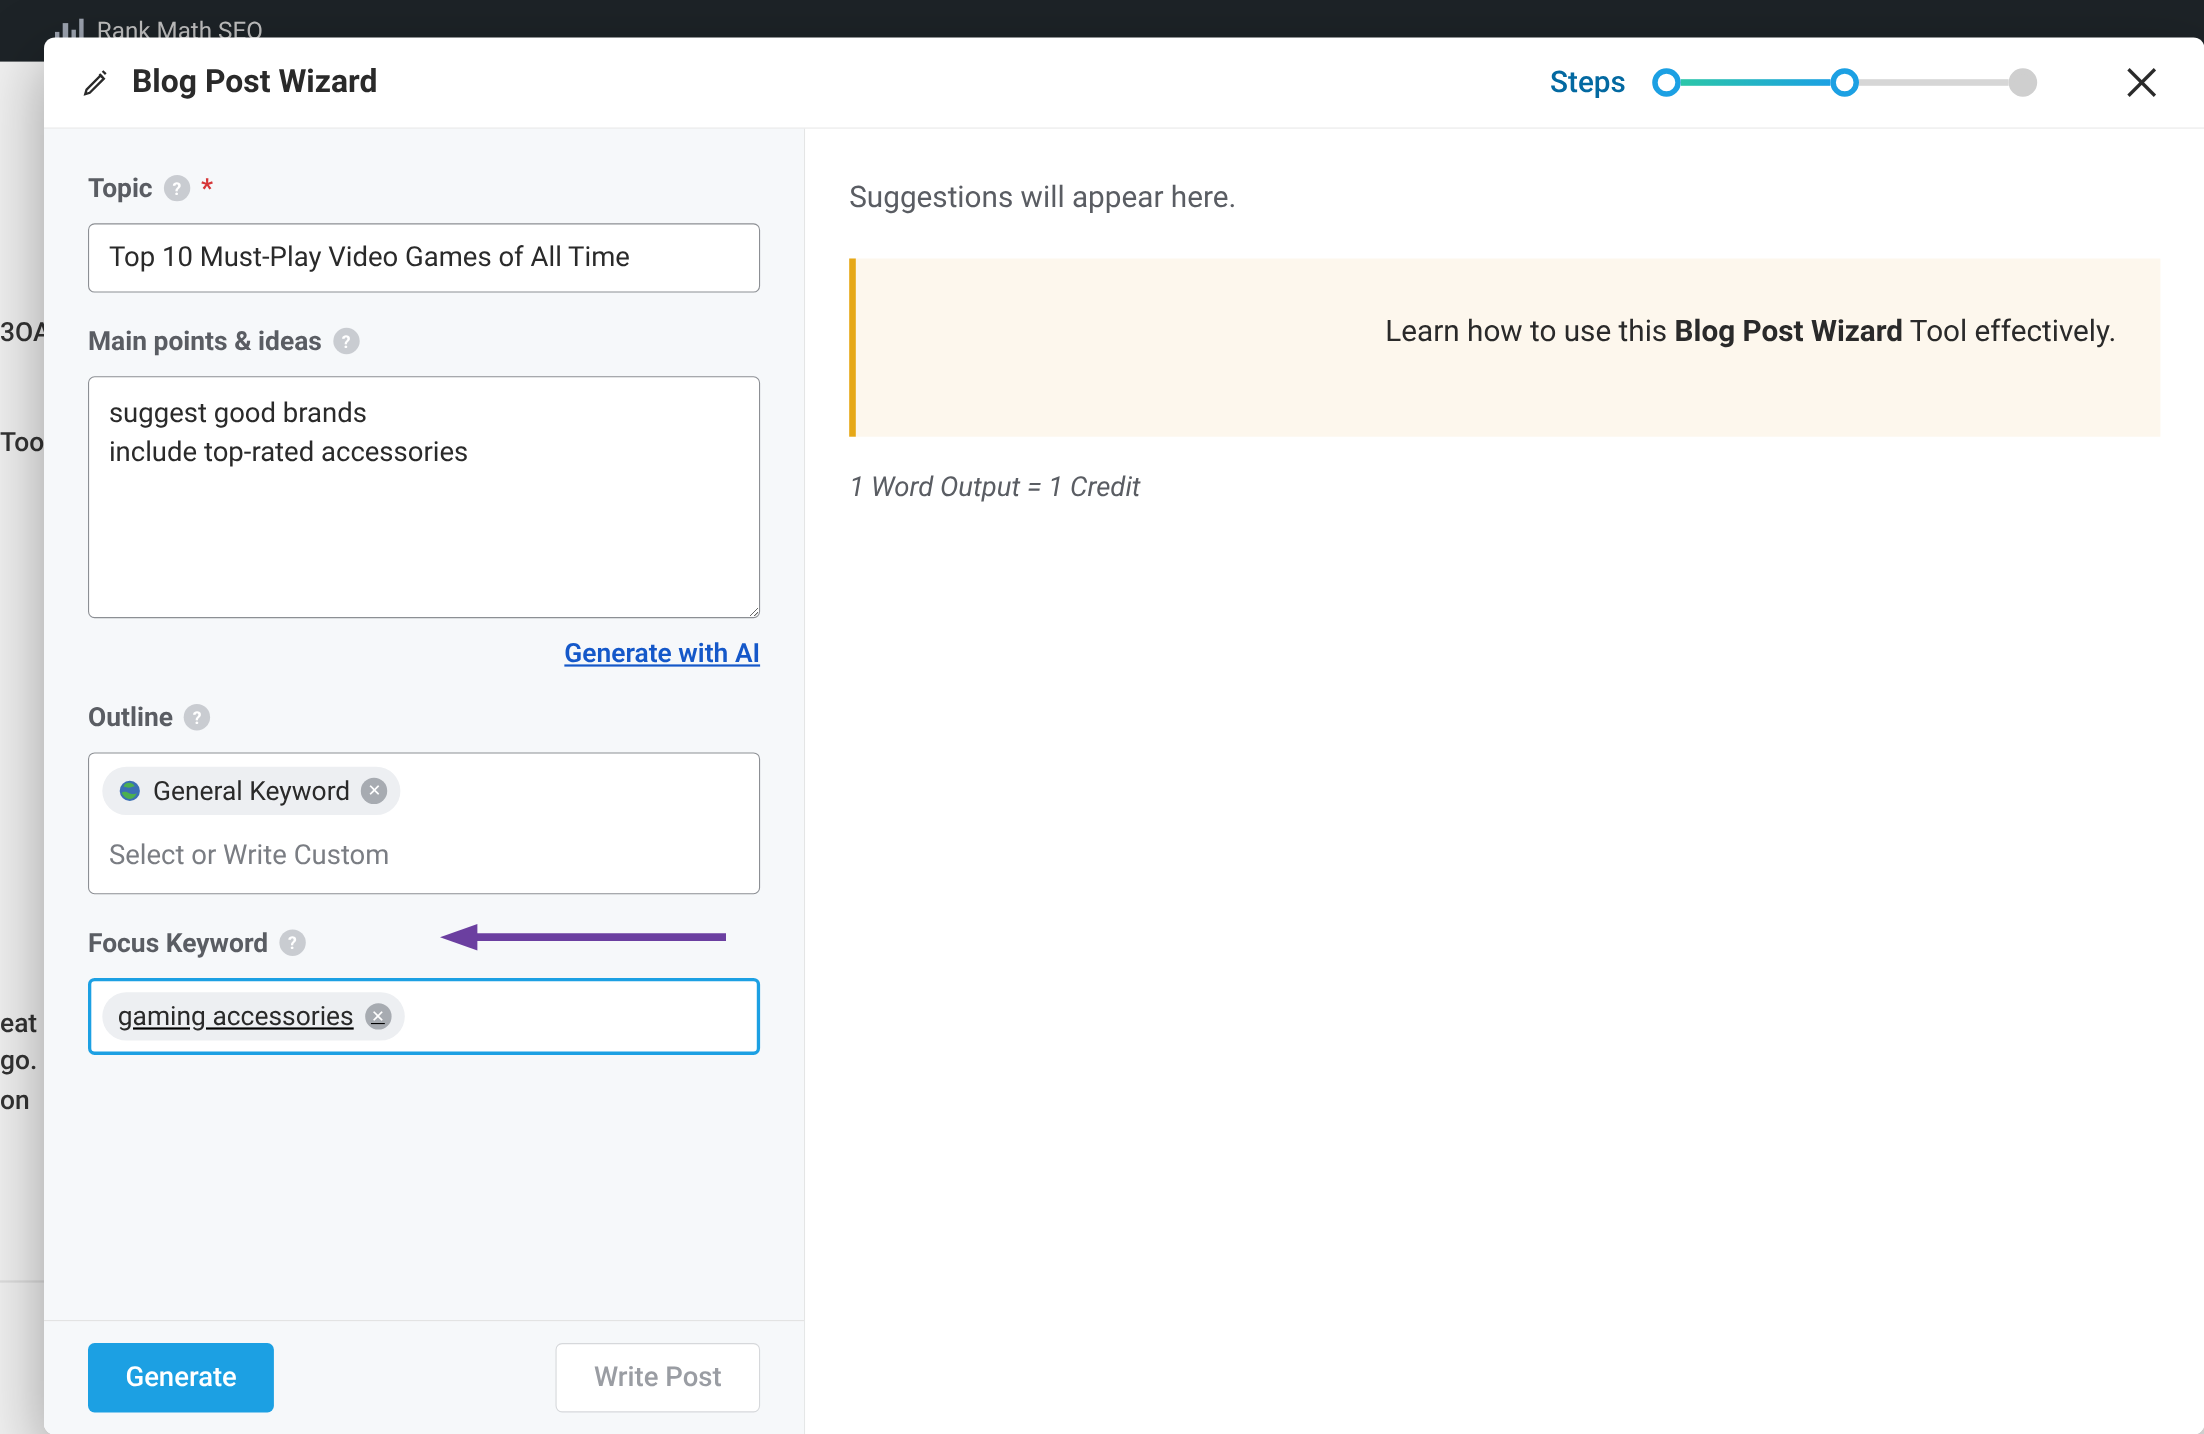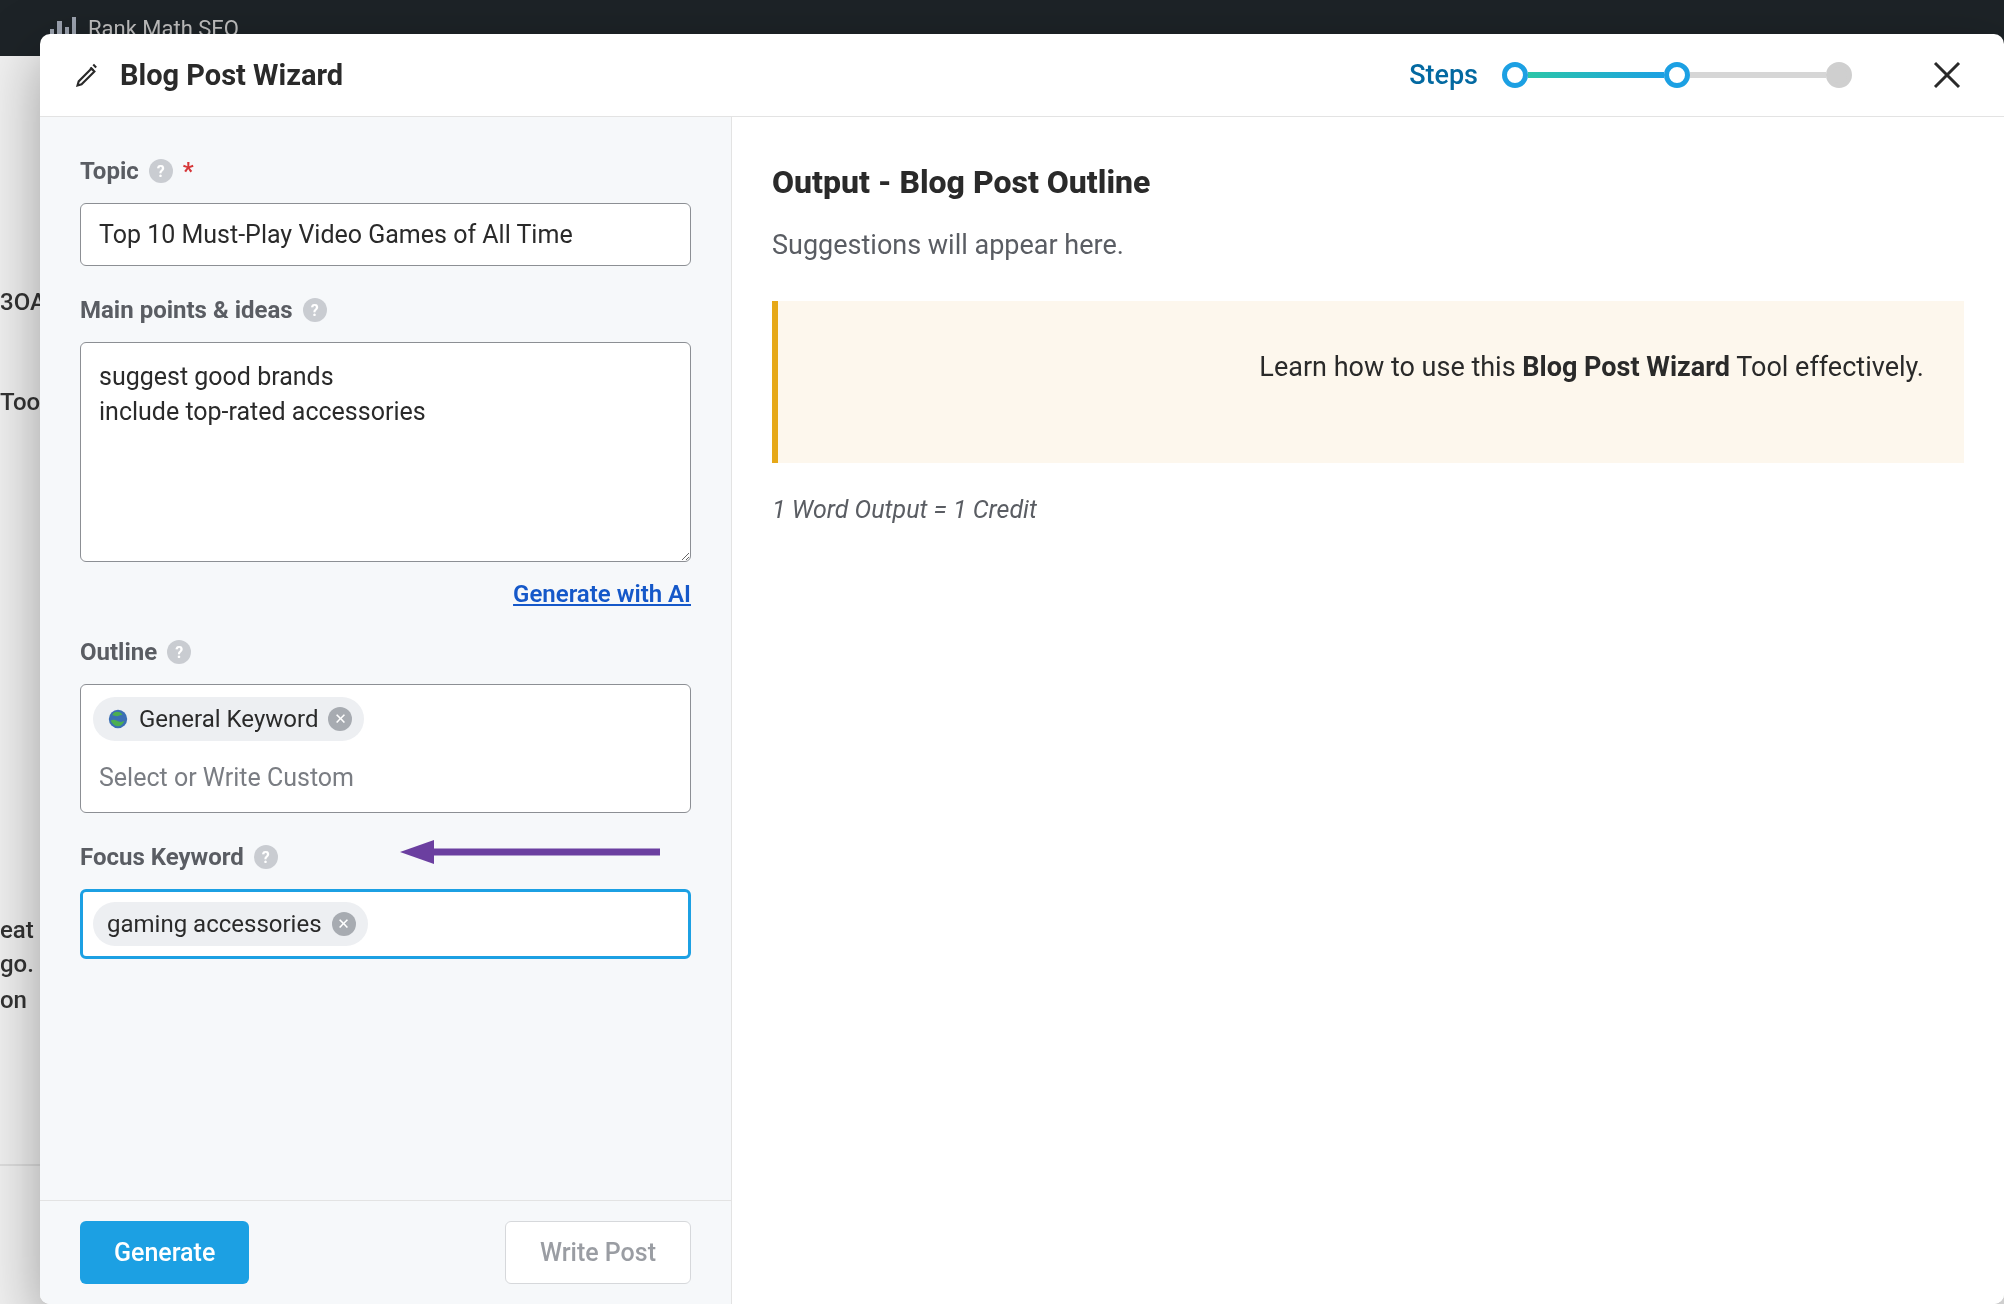--- a/index.html
+++ b/index.html
@@ -298,20 +298,21 @@
       border-radius: 6px;
       background: #fff;
       padding: 12px 12px;
       display: flex;
       flex-direction: column;
       gap: 18px;
     }
     .tag-input-wrap.focused {
       border: 3px solid #1ca0e3;
       padding: 10px 10px;
+      text-decoration: underline;
     }
     .tags-row {
       display: flex;
       flex-wrap: wrap;
       gap: 8px;
     }
     .tag-chip {
       display: inline-flex;
       align-items: center;
       gap: 10px;
@@ -546,21 +547,20 @@
 
       </div>
 
       <div class="panel-footer">
         <button class="btn btn-primary">Generate</button>
         <button class="btn btn-secondary">Write Post</button>
       </div>
     </div>
 
     <div class="right-panel">
-      <div class="output-title">Output - Blog Post Outline</div>
       <div class="output-sub">Suggestions will appear here.</div>
 
       <div class="info-banner">
         <div class="banner-text">
           <span>Learn how to use this </span><strong>Blog Post Wizard</strong><span> Tool effectively.</span>
         </div>
       </div>
 
       <div class="credit-note">1 Word Output = 1 Credit</div>
     </div>

